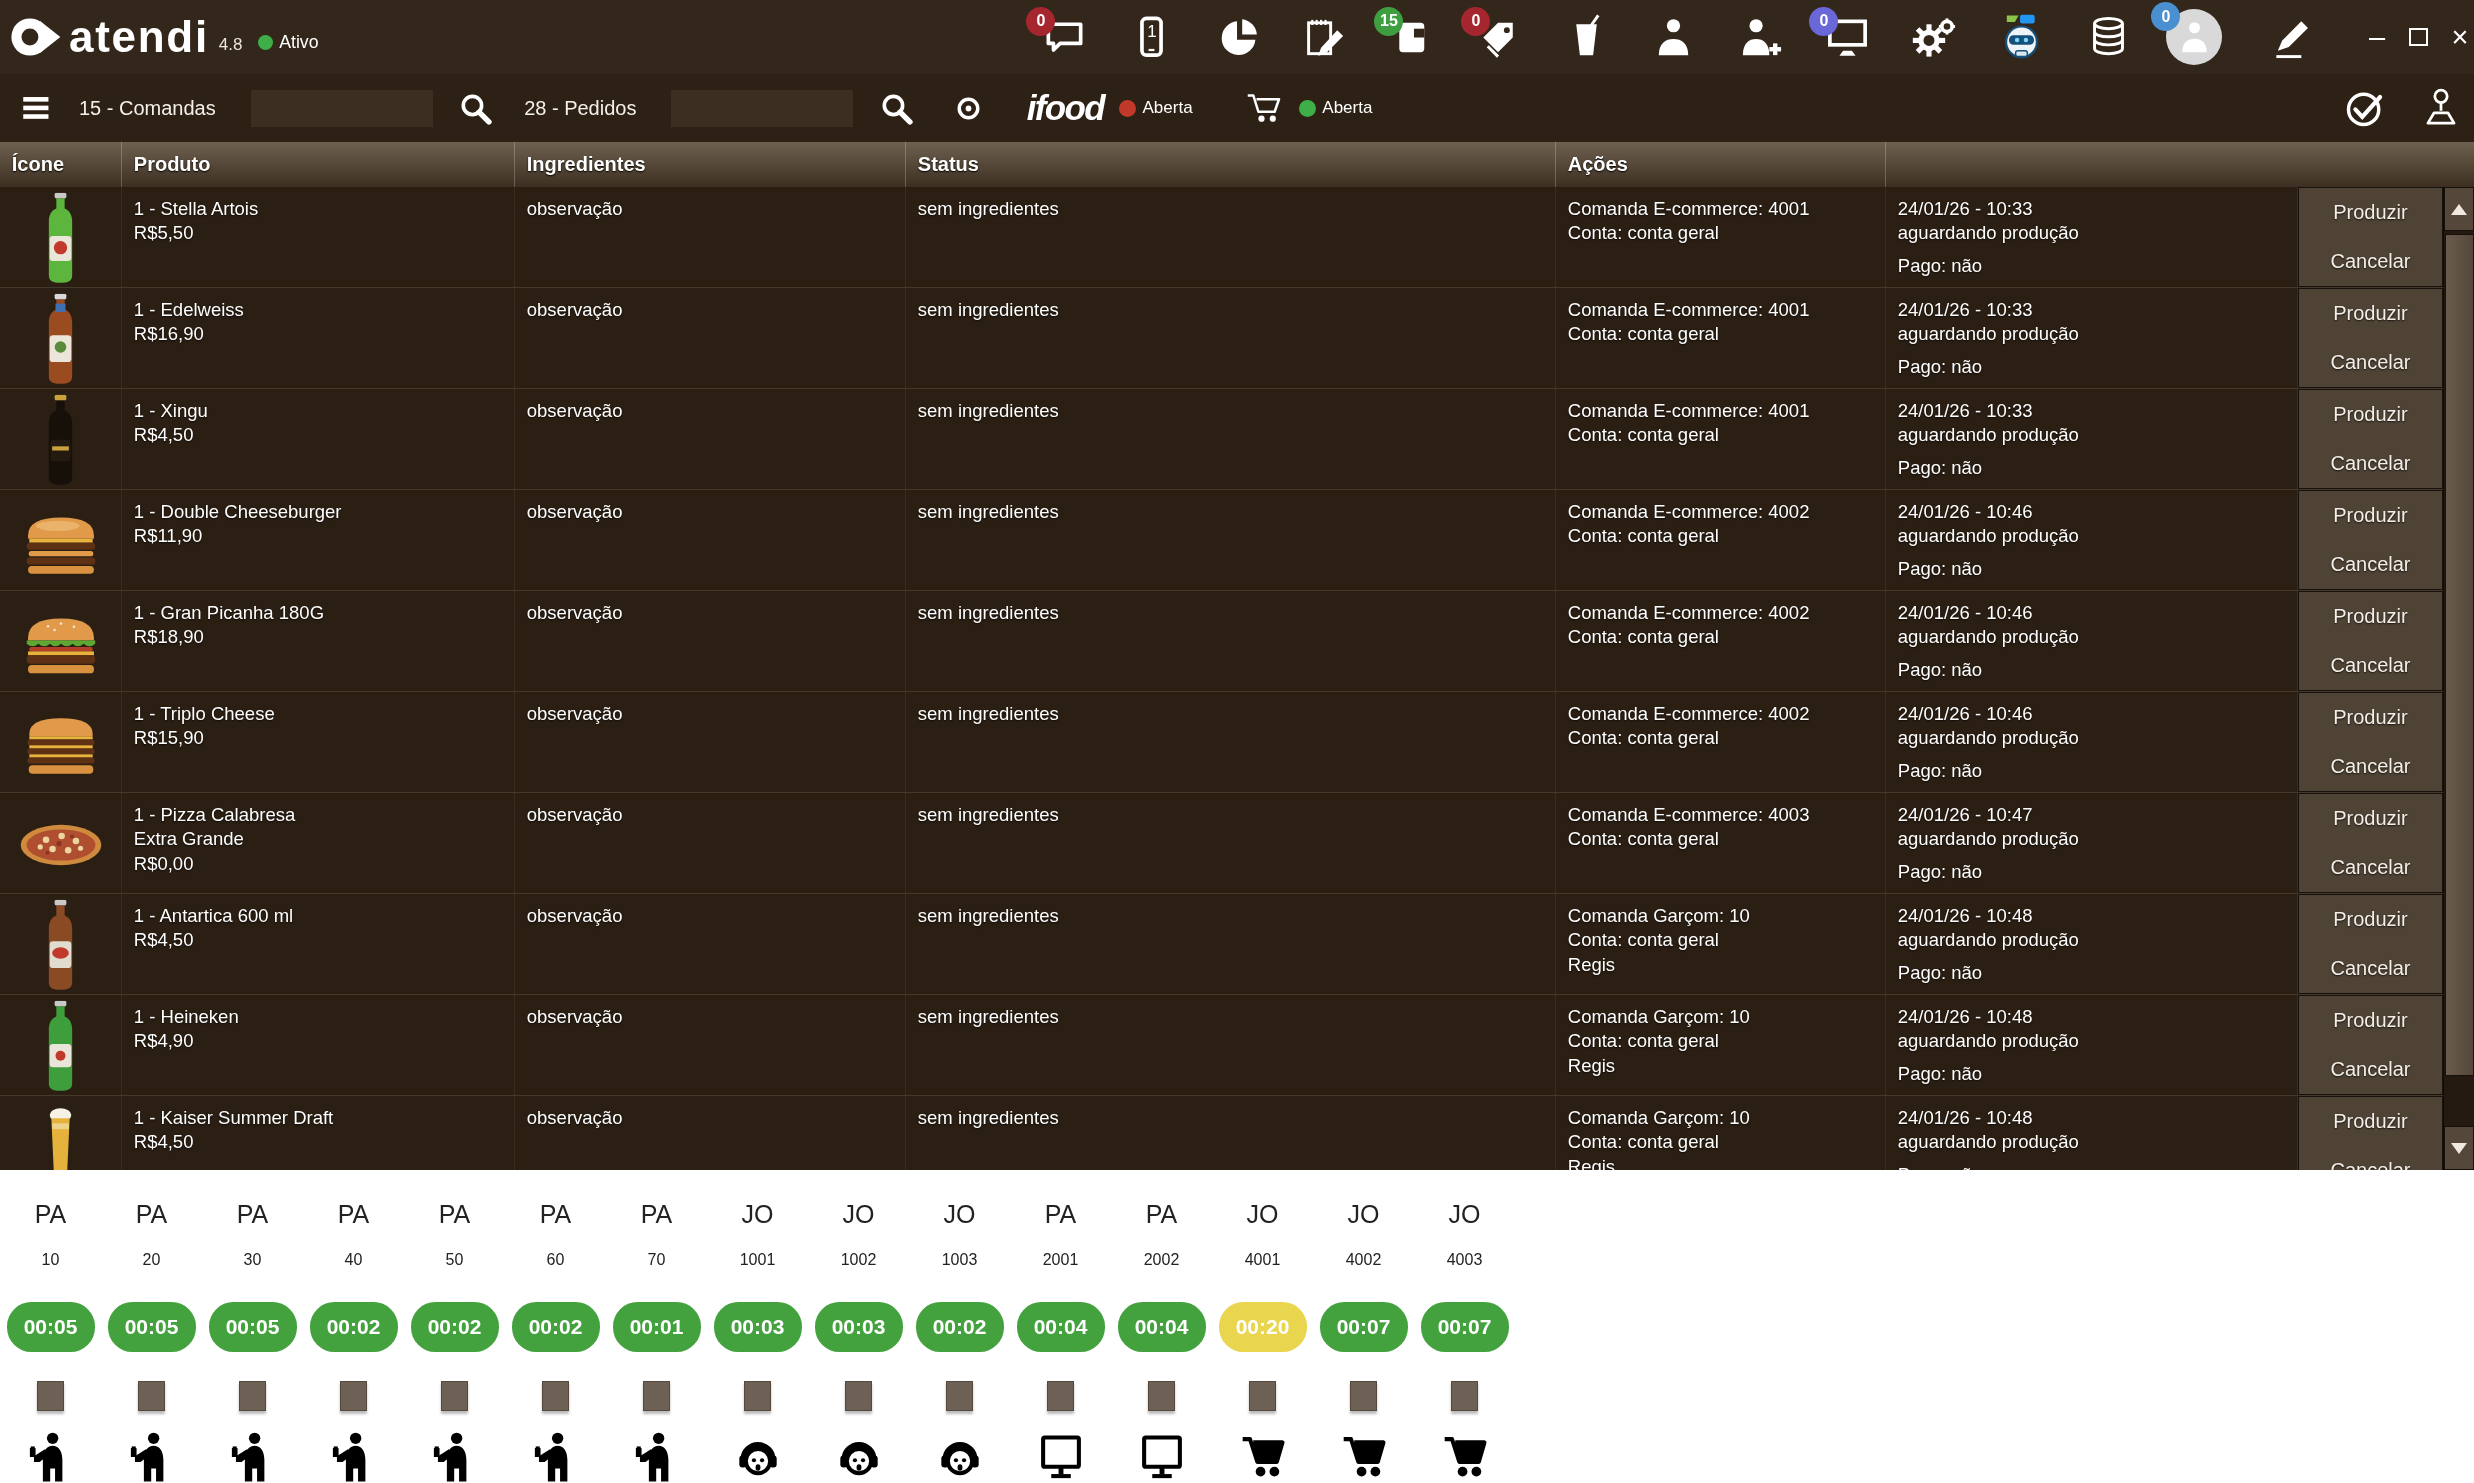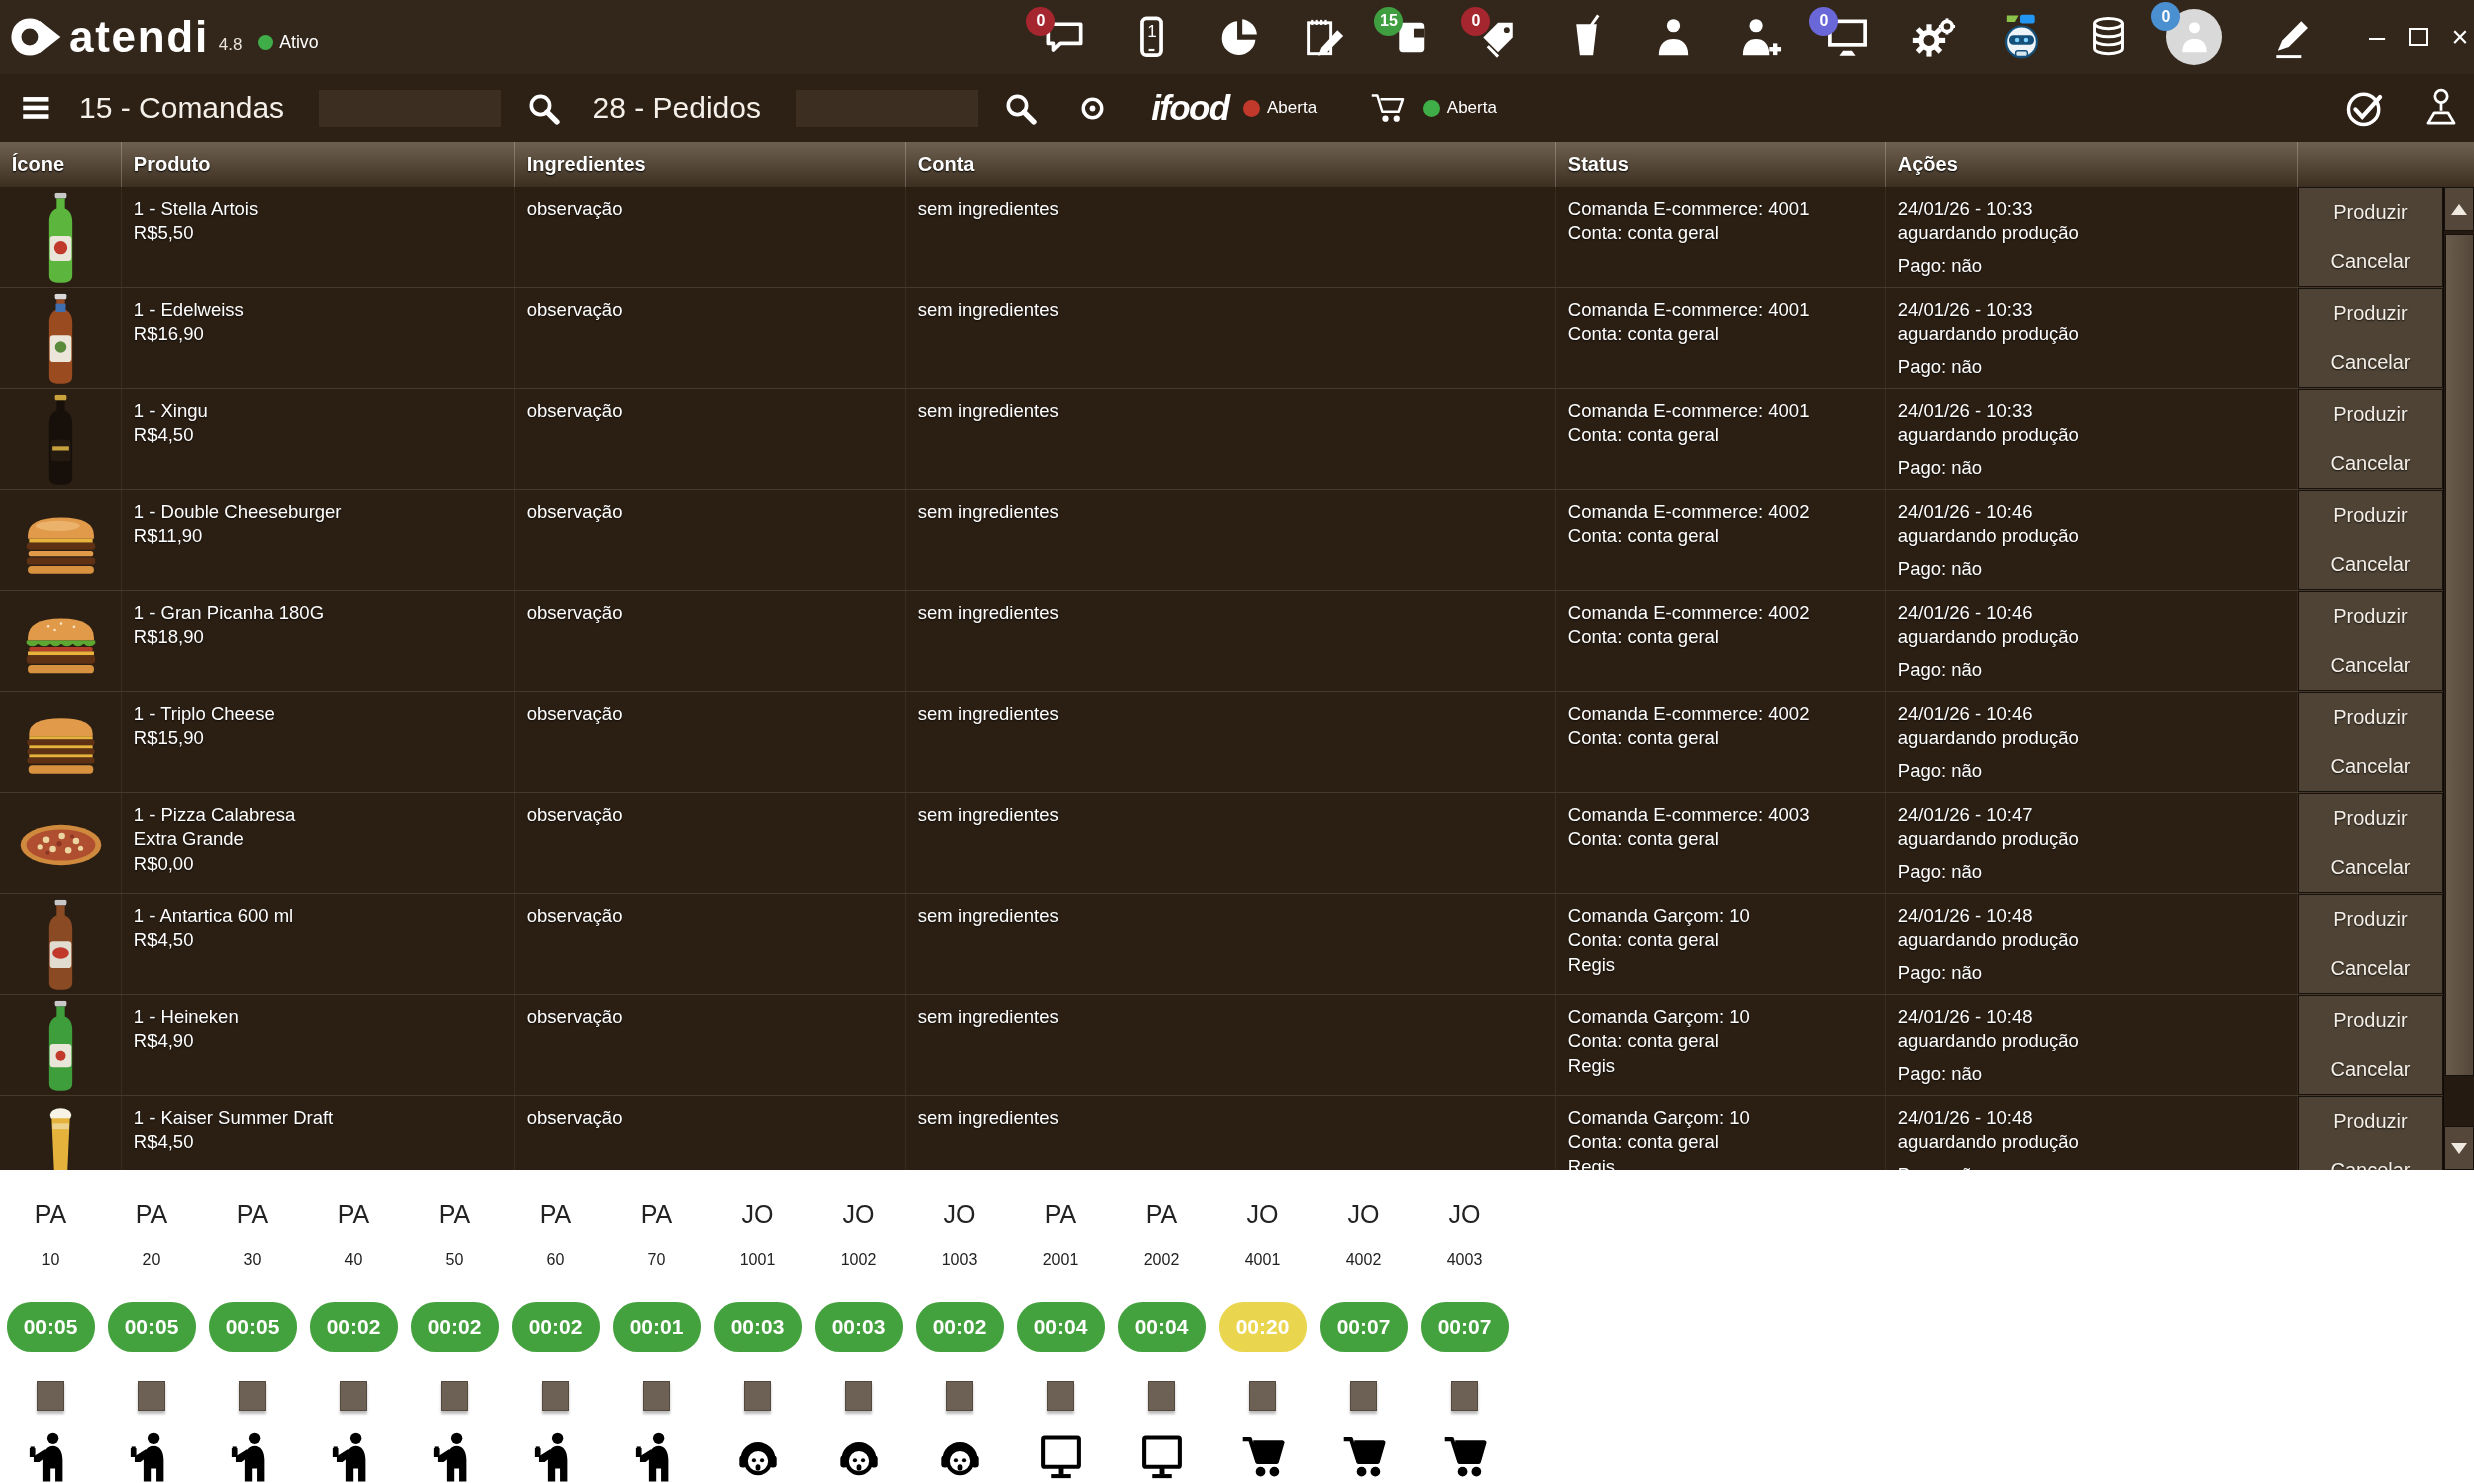--- a/index.html
+++ b/index.html
@@ -31,21 +31,21 @@
           display:flex;align-items:center;justify-content:center;flex:none;}
   .avatar svg{width:39px;height:39px;}
   .win{display:flex;align-items:center;margin-left:29px;}
   .win .wbtn{color:#fff;font-size:29px;margin-left:23.6px;line-height:1;}
   .winbox{width:15px;height:13.5px;border:2.5px solid #fff;margin-left:23.6px;display:inline-block;}
 
   
   .toolbar{position:absolute;left:0;top:74px;width:2475px;height:68px;background:#2d2015;
            display:flex;align-items:center;border-bottom:0.8px solid #16100a;}
   .menu-icon{width:40px;height:37px;margin-left:17px;flex:none;}
-  .tl-title{color:#f5f1ea;font-size:30px;margin-left:22px;white-space:nowrap;}
+  .tl-title{color:#f5f1ea;font-size:20px;margin-left:22px;white-space:nowrap;}
   .tl-input{width:165px;height:37px;background:#3c2e20;border:none;margin-left:35px;
             color:#fff;font-size:20px;padding:0 8.4px;font-family:"Liberation Sans",sans-serif;}
   .sicon{width:39px;height:39px;margin-left:23.6px;flex:none;}
   .eyeicon{width:37px;height:37px;margin-left:34px;flex:none;}
   .ifood{color:#fff;font-size:35px;font-weight:bold;font-style:italic;margin-left:40px;letter-spacing:-1.7px;}
   .dot{width:17px;height:17px;border-radius:50%;flex:none;}
   .d-red{background:#c0392b;margin-left:15px;} .d-green{background:#3fae49;margin-left:15px;}
   .dlabel{color:#fff;font-size:17px;margin-left:6.7px;white-space:nowrap;}
   .carticon{width:40px;height:40px;margin-left:51px;flex:none;}
   .tl-spacer{flex:1;}
@@ -475,21 +475,20 @@
         </svg>
       <svg class="tl-right" style="margin-right:11.8px;" viewBox="0 0 52 52" width="44" height="44">
           <use href="#sym-pin"></use>
         </svg>
     </div>
 
     <div class="thead">
       <div class="hcell">Ícone</div>
       <div class="hcell">Produto</div>
       <div class="hcell">Ingredientes</div>
-      <div class="hcell">Conta</div>
       <div class="hcell">Status</div>
       <div class="hcell">Ações</div>
       <div class="hcell"></div>
     </div>
 
     <div class="tbody">
 
       <div class="trow">
         <div class="cell c-icon">
             <svg class="bottle" viewBox="0 0 42 110" width="35" height="93">

